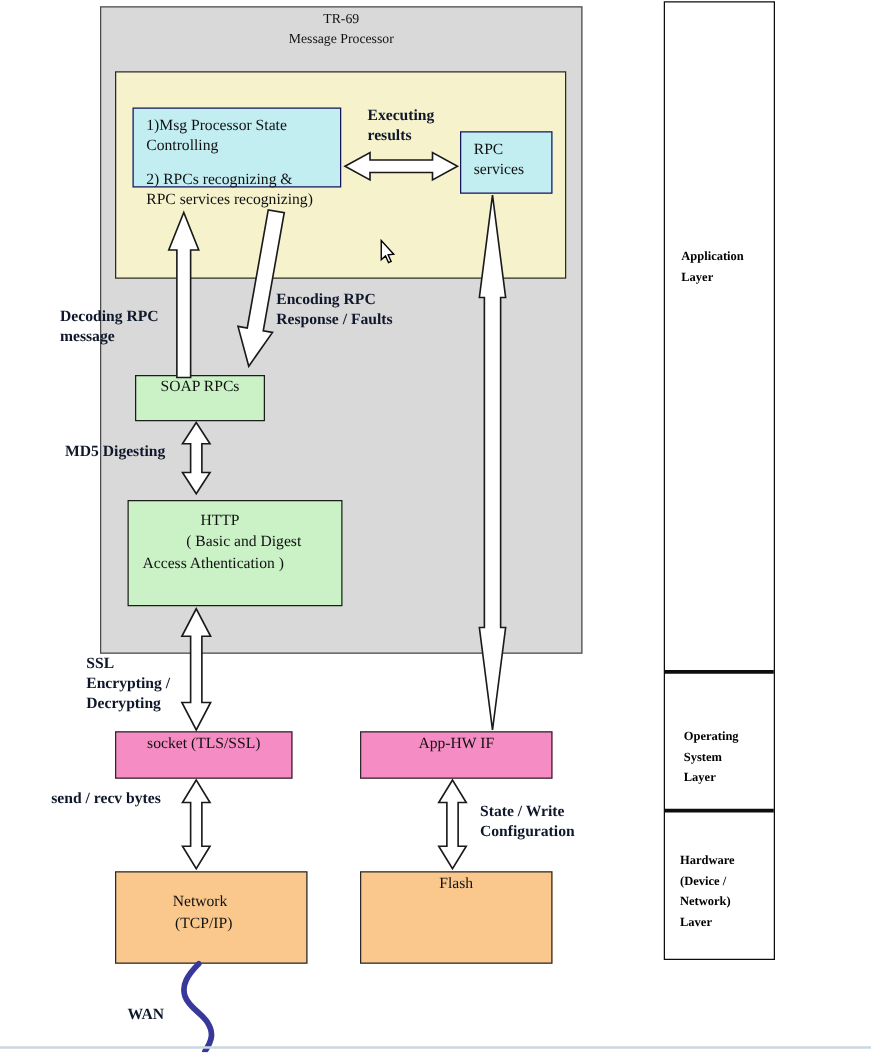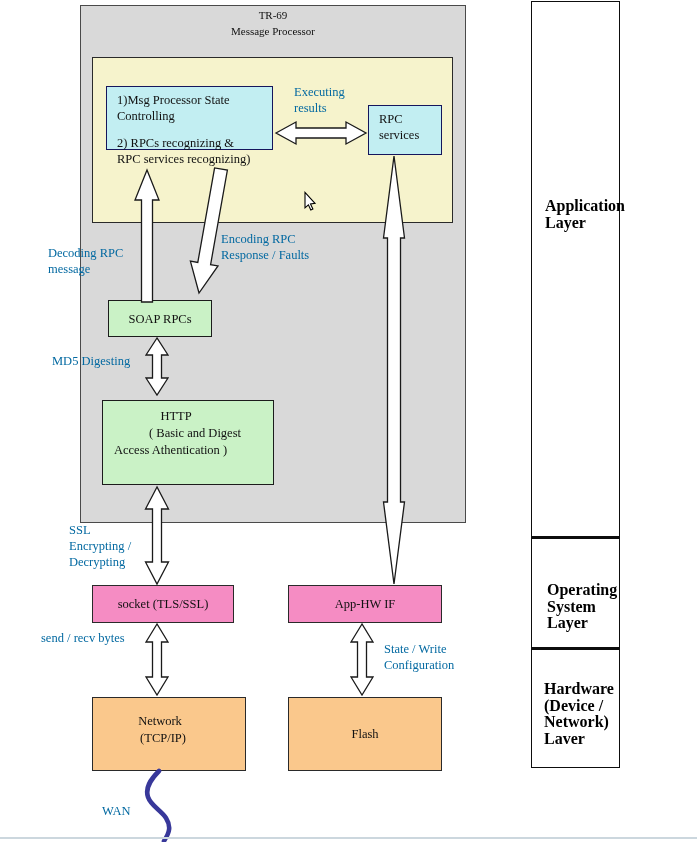--- a/index.html
+++ b/index.html
@@ -3,24 +3,24 @@
 <meta charset="utf-8">
 <style>
   html,body{margin:0;padding:0;background:#ffffff;}
   #canvas{
     position:relative;width:697px;height:842px;background:#ffffff;overflow:hidden;
     font-family:"Liberation Serif","DejaVu Serif",serif;color:#111;
   }
   .abs{position:absolute;box-sizing:border-box;}
   .box{position:absolute;box-sizing:border-box;border:1.4px solid #20203a;}
   .btxt{font-size:12.5px;line-height:16px;}
-  .blue{position:absolute;color:#0369a1;font-weight:normal;font-size:12.5px;line-height:16px;white-space:nowrap;}
-  .center{display:flex;align-items:center;justify-content:center;text-align:center;}
+  .blue{position:absolute;color:#0f172a;font-weight:bold;font-size:12.5px;line-height:16px;white-space:nowrap;}
+  .center{display:flex;justify-content:center;text-align:center;}
   svg{position:absolute;left:0;top:0;}
-  .layercol-label{position:absolute;font-weight:bold;font-size:16px;line-height:16.5px;white-space:nowrap;color:#000;}
+  .layercol-label{position:absolute;font-weight:bold;font-size:10px;line-height:16.5px;white-space:nowrap;color:#000;}
   .divider{position:absolute;left:0;right:0;height:3.4px;background:#0d0d0d;}
 </style>
 </head>
 <body>
 
 <div id="canvas">
 
   <div class="box" style="left:80px;top:5px;width:386px;height:518px;background:#D9D9D9;border:1.1px solid #4a4a4a;"></div>
 
   <div class="abs" style="left:80px;top:8px;width:386px;text-align:center;font-size:11px;line-height:15.5px;">

